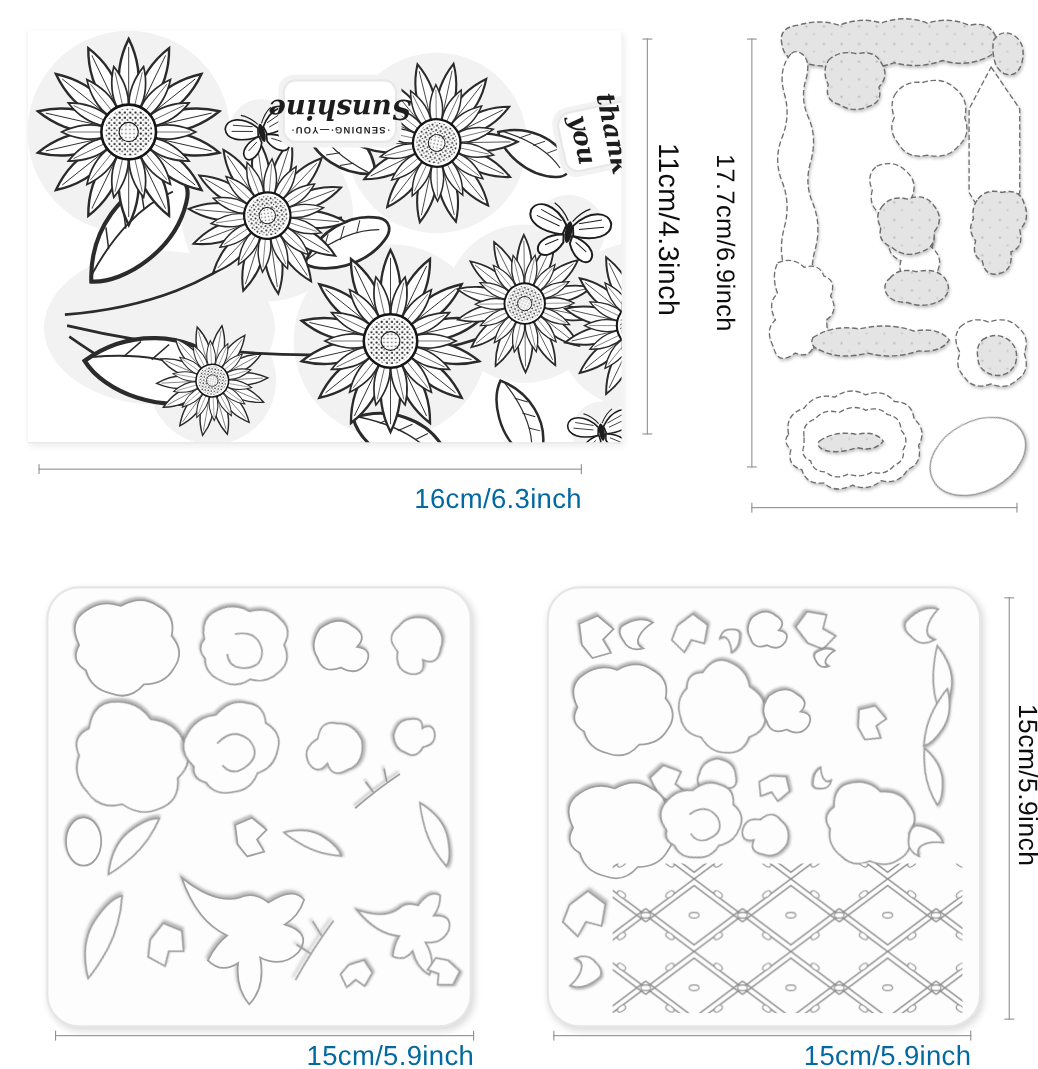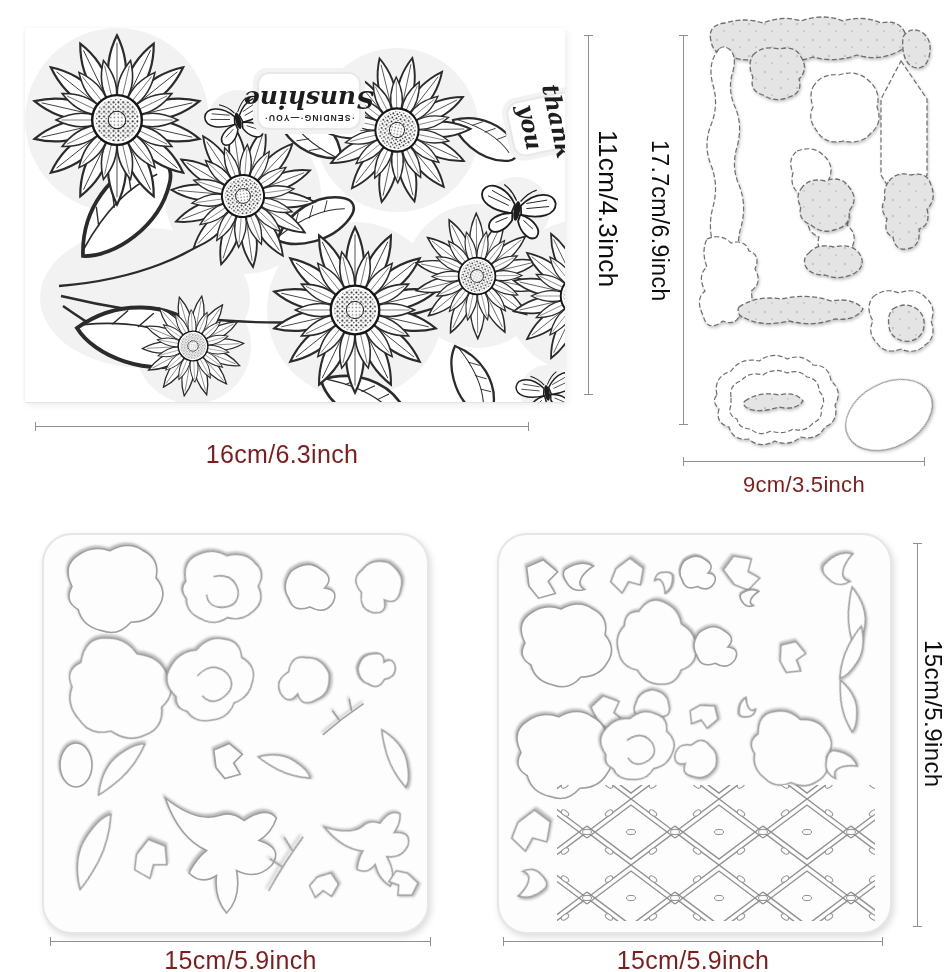--- a/index.html
+++ b/index.html
@@ -24,21 +24,21 @@
   .cut{filter:drop-shadow(-1px -2px 1px rgba(105,105,105,.45));}
   .cutshape{fill:#fdfdfd;stroke:#a0a0a0;stroke-width:1.6;}
   .cutline{fill:none;stroke:#a0a0a0;stroke-width:1.6;}
   
   .dimline-h{position:absolute;height:1px;background:#909090;}
   .dimline-h::before,.dimline-h::after{content:"";position:absolute;top:-4px;width:1px;height:9px;background:#909090;}
   .dimline-h::before{left:0;}.dimline-h::after{right:0;}
   .dimline-v{position:absolute;width:1px;background:#909090;}
   .dimline-v::before,.dimline-v::after{content:"";position:absolute;left:-4px;width:9px;height:1px;background:#909090;}
   .dimline-v::before{top:0;}.dimline-v::after{bottom:0;}
-  .dim-label{position:absolute;color:#7f1d1d;text-align:center;letter-spacing:.3px;}
+  .dim-label{position:absolute;color:#0369a1;text-align:right;letter-spacing:.3px;}
   .dim-label-v{position:absolute;color:#0d0d0d;writing-mode:vertical-rl;letter-spacing:.4px;}
 </style>
 </head>
 <body>
 
 <div class="canvas">
 
   <svg width="0" height="0" style="position:absolute" aria-hidden="true">
     <defs>
       <pattern id="dieDots" width="16" height="16" patternUnits="userSpaceOnUse">
@@ -296,21 +296,20 @@
   <div class="dimline-h" style="left:35px;top:426px;width:494px"></div>
   <div class="dim-label" style="left:35px;top:440px;width:494px;font-size:25px">16cm/6.3inch</div>
 
   <div class="dimline-v" style="left:588px;top:35px;height:360px"></div>
   <div class="dim-label-v" style="left:592px;top:130px;font-size:26px">11cm/4.3inch</div>
 
   <div class="dimline-v" style="left:683px;top:35px;height:390px"></div>
   <div class="dim-label-v" style="left:646px;top:140px;font-size:23px">17.7cm/6.9inch</div>
 
   <div class="dimline-h" style="left:683px;top:461px;width:242px"></div>
-  <div class="dim-label" style="left:683px;top:472px;width:242px;font-size:22px">9cm/3.5inch</div>
 
   <div class="dimline-h" style="left:50px;top:941px;width:381px"></div>
   <div class="dim-label" style="left:50px;top:946px;width:381px;font-size:25px">15cm/5.9inch</div>
 
   <div class="dimline-h" style="left:503px;top:941px;width:380px"></div>
   <div class="dim-label" style="left:503px;top:946px;width:380px;font-size:25px">15cm/5.9inch</div>
 
   <div class="dimline-v" style="left:917px;top:543px;height:384px"></div>
   <div class="dim-label-v" style="left:919px;top:640px;font-size:24px">15cm/5.9inch</div>
 

